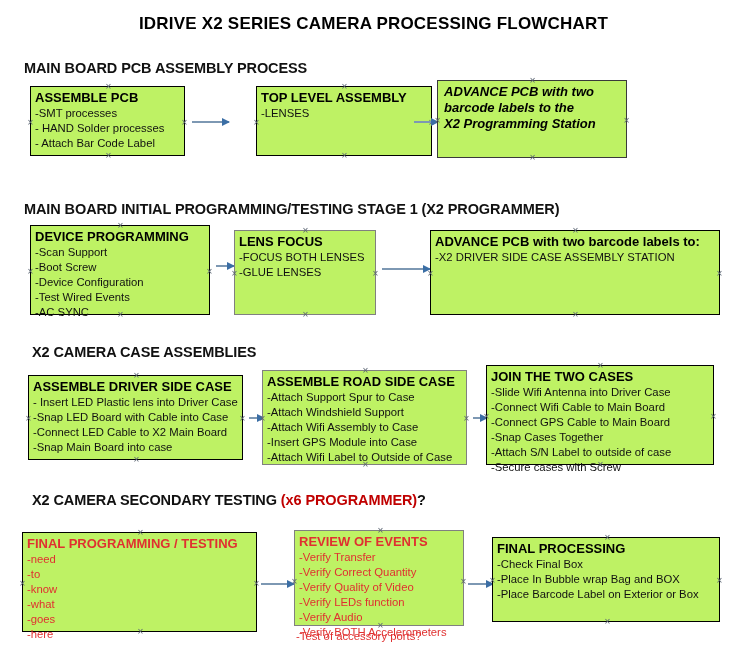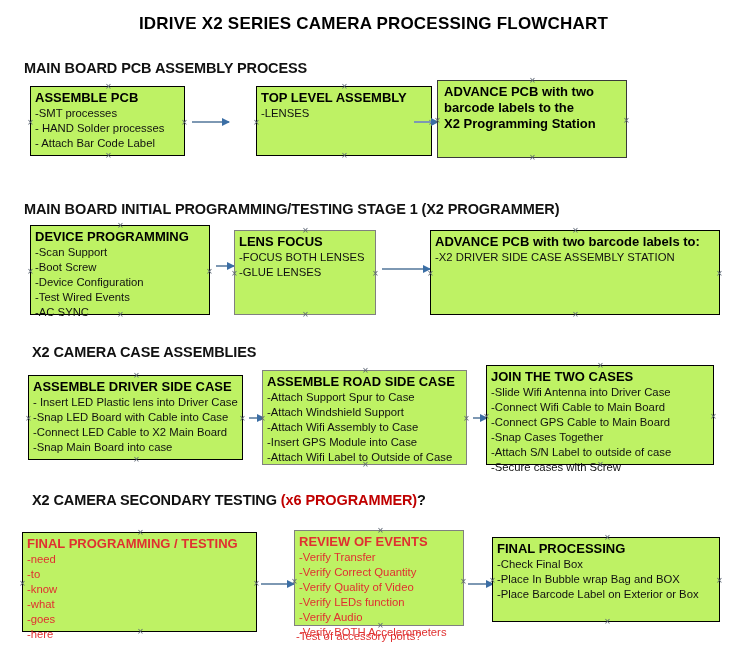--- a/index.html
+++ b/index.html
@@ -87,21 +87,21 @@
     </ul>
   </div>
   <span class="hx" style="left:83px;top:-5px;"></span>
   <span class="hx" style="left:83px;bottom:-5px;"></span>
   <span class="hx" style="left:-5px;top:31px;"></span>
   <span class="hx" style="right:-5px;top:31px;"></span>
 </div>
 
 <div class="arrow" style="left:414px;top:121px;width:24px;"></div>
 
-<div class="box dark" style="left:437px;top:80px;width:190px;height:78px;">
+<div class="box dark" style="left:437px;top:80px;width:190px;height:78px;font-style:italic;">
   <div class="inner pad6">
     <div class="btitle">ADVANCE PCB with two</div>
     <div class="btitle">barcode labels to the</div>
     <div class="btitle"> X2 Programming Station</div>
   </div>
   <span class="hx" style="left:90px;top:-5px;"></span>
   <span class="hx" style="left:90px;bottom:-5px;"></span>
   <span class="hx" style="left:-5px;top:35px;"></span>
   <span class="hx" style="right:-5px;top:35px;"></span>
 </div>

